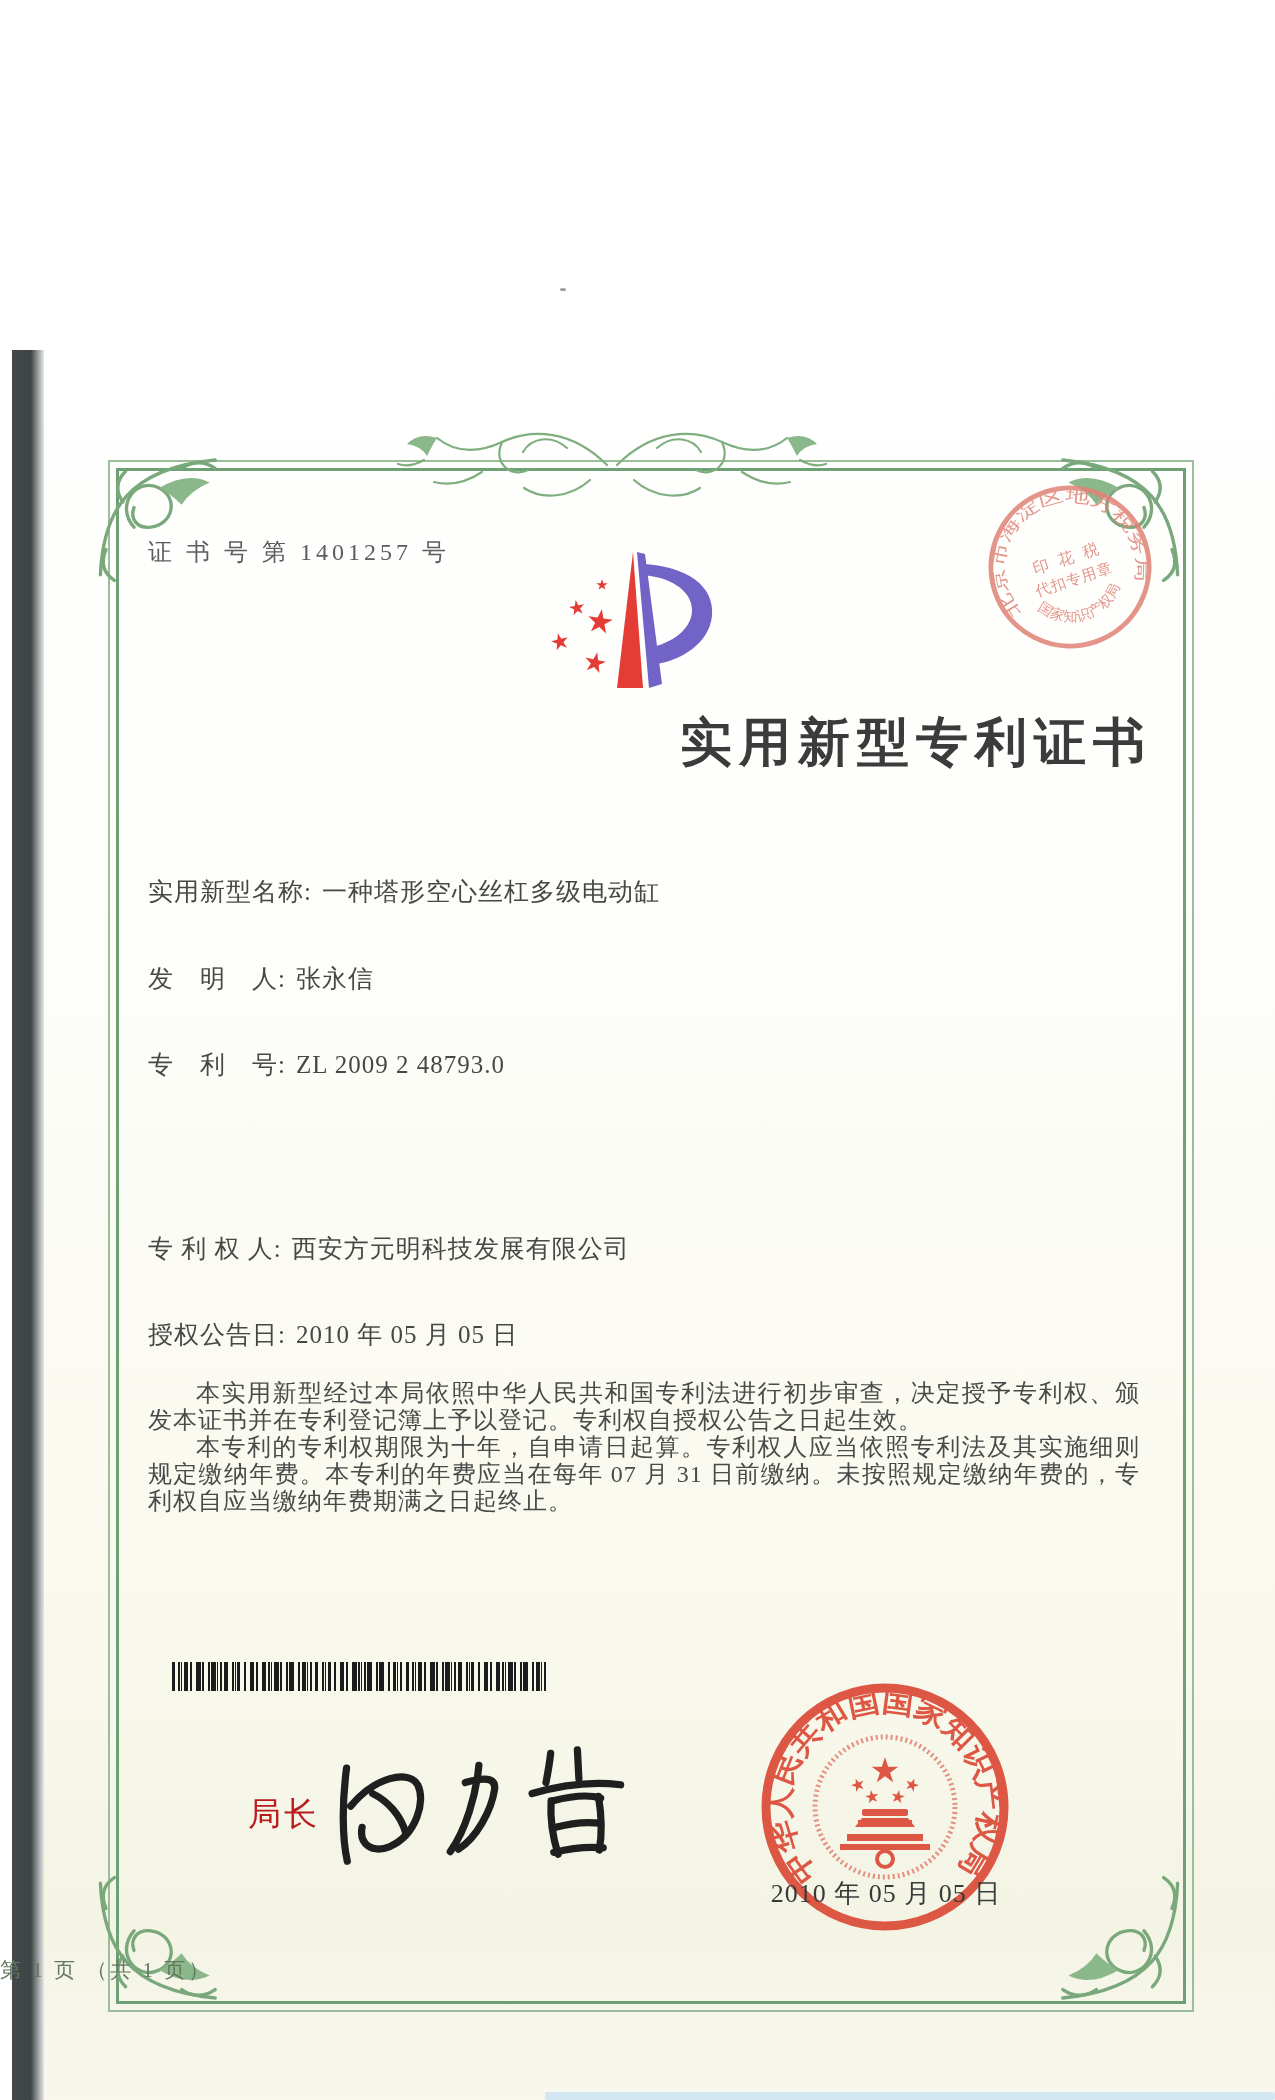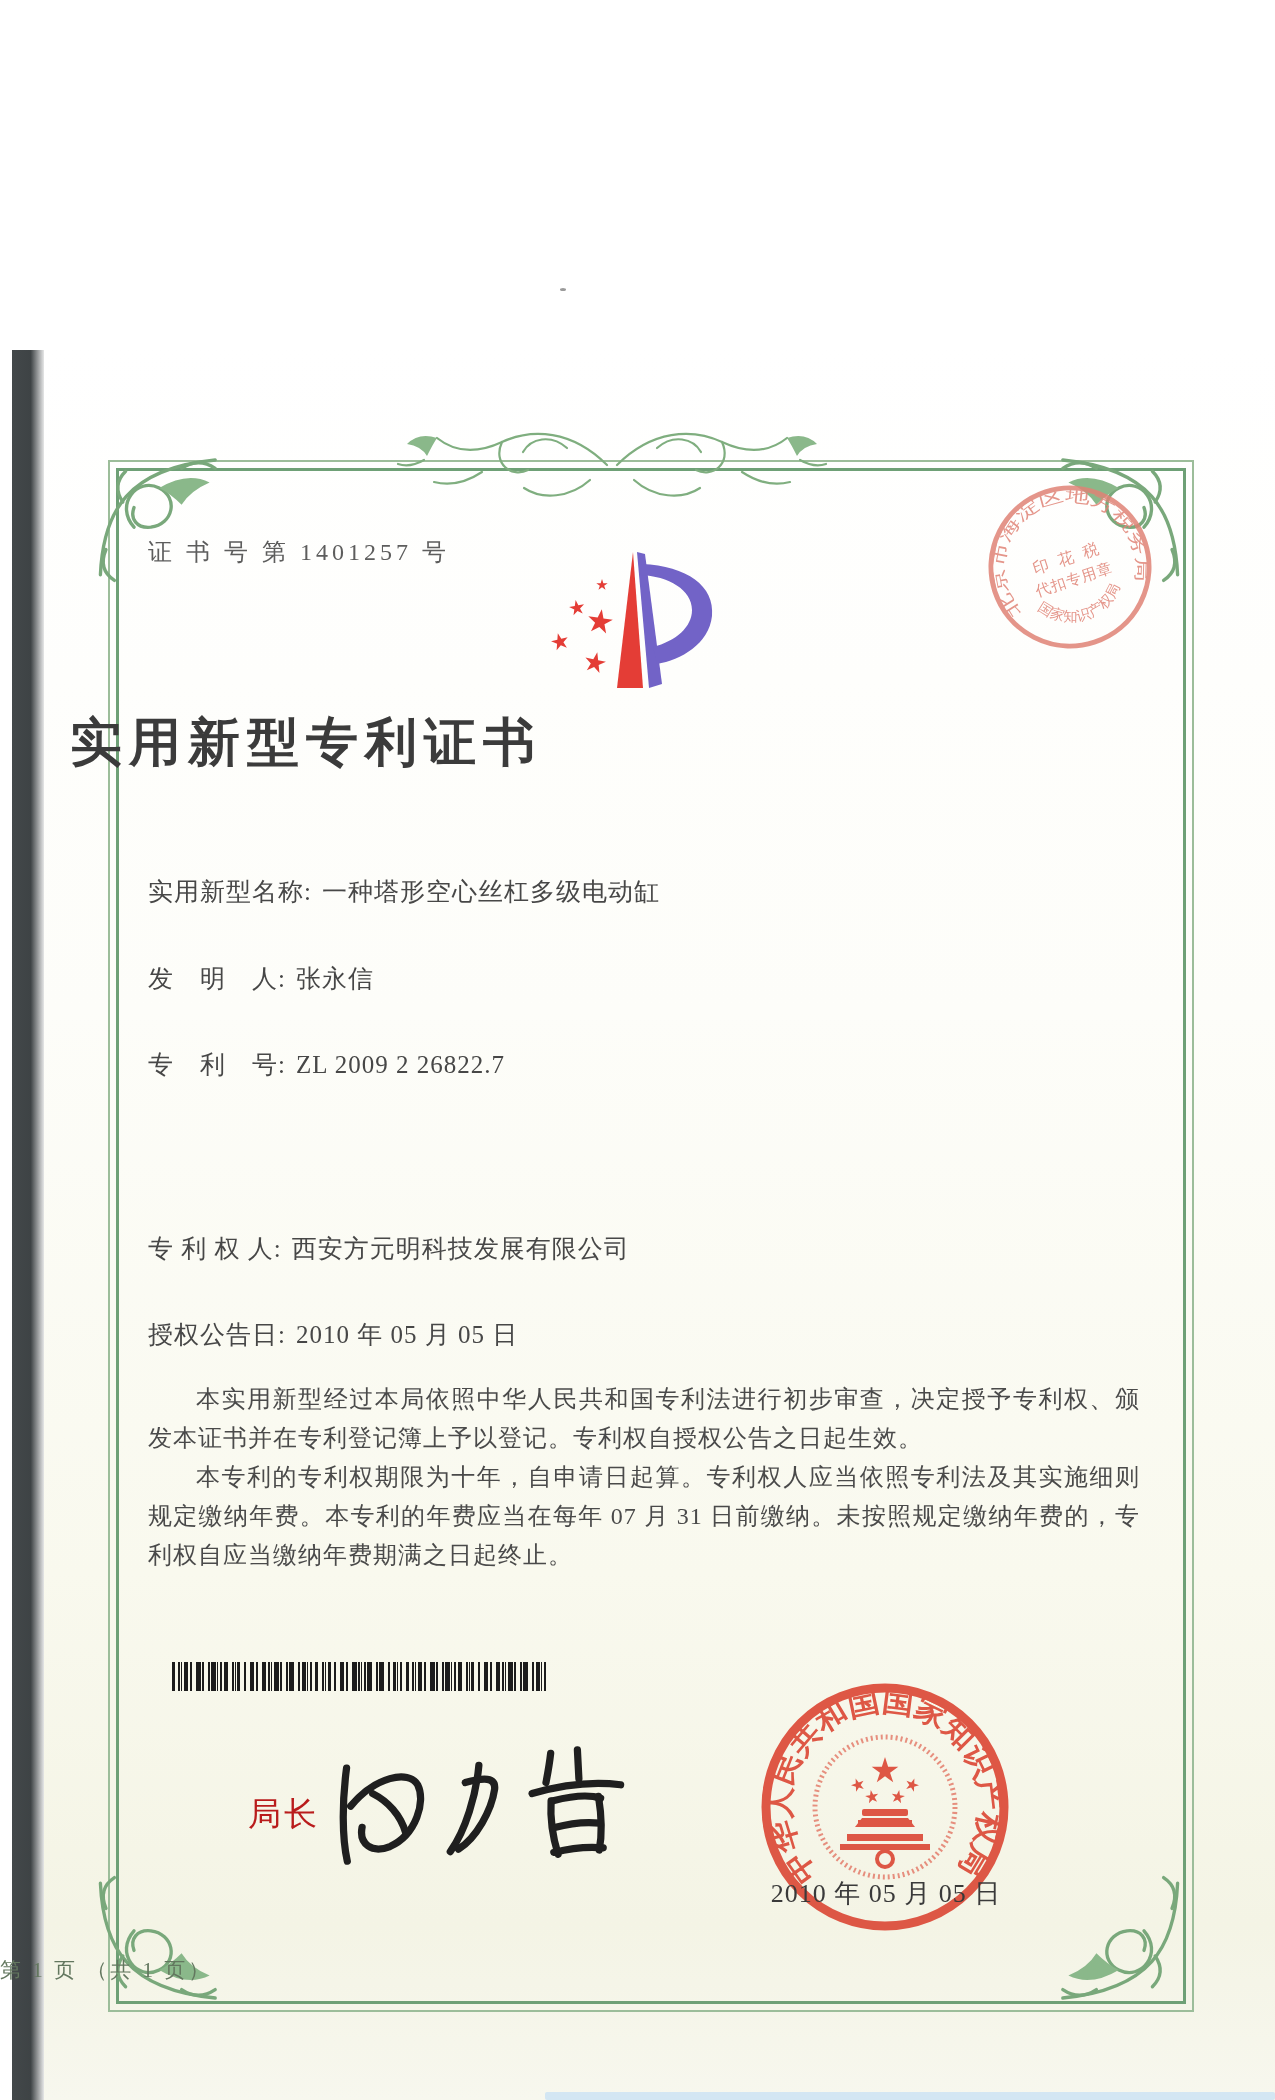--- a/index.html
+++ b/index.html
@@ -13,26 +13,26 @@
          background:linear-gradient(180deg,#ffffff 0%,#fdfdf9 38%,#f9f9ee 70%,#f4f4e5 90%,#f7f7ee 100%);}
   .blue-strip{position:absolute;left:545px;top:2092px;width:730px;height:8px;background:#d3e6f3;border-radius:2px;}
   .dot-artifact{position:absolute;left:560px;top:288px;width:6px;height:3px;background:#9a9a9a;border-radius:50%;}
   
   .frame-outer{position:absolute;left:108px;top:460px;width:1082px;height:1548px;
                border:2px solid #9cbd9a;}
   .frame-inner{position:absolute;left:6px;top:6px;right:6px;bottom:6px;border:3px solid #6ea076;}
   .orn{position:absolute;pointer-events:none;}
   .cert-no{position:absolute;left:148px;top:536px;font-size:24px;letter-spacing:4px;color:#5d5d5d;text-align:right;}
   .logo{position:absolute;left:545px;top:542px;width:190px;height:152px;}
-  .title{position:absolute;left:70px;top:708px;width:1082px;text-align:left;
+  .title{position:absolute;left:70px;top:708px;width:1082px;text-align:right;
          font-size:52px;font-weight:600;letter-spacing:7px;color:#3b3b3b;}
   .field{position:absolute;left:148px;font-size:25px;color:#474747;white-space:nowrap;}
   .field .lab{letter-spacing:1px;}
   .field .val{margin-left:10px;letter-spacing:1px;font-family:Liberation Serif, serif;}
-  .bodytext{position:absolute;left:148px;top:1380px;width:992px;font-size:24px;line-height:39px;
+  .bodytext{position:absolute;left:148px;top:1380px;width:992px;font-size:24px;line-height:27px;
             color:#4a4a4a;text-align:justify;}
   .bodytext p{margin:0;text-indent:2em;letter-spacing:1px;}
   .barcode{position:absolute;left:172px;top:1662px;width:375px;height:29px;
      background:
        repeating-linear-gradient(90deg,#1c1c1c 0 2px,rgba(0,0,0,0) 2px 6px),
        repeating-linear-gradient(90deg,#1c1c1c 0 3px,rgba(0,0,0,0) 3px 13px),
        repeating-linear-gradient(90deg,#1c1c1c 0 1px,rgba(0,0,0,0) 1px 9px);}
   .director{position:absolute;left:248px;top:1792px;font-size:33px;color:#b91c1c;letter-spacing:3px;}
   .sig{position:absolute;left:320px;top:1740px;width:310px;height:140px;}
   .seal-big{position:absolute;left:755px;top:1677px;width:260px;height:260px;opacity:.92;}
@@ -111,21 +111,21 @@
 
   <div class="title">实用新型专利证书</div>
 
   <div class="field" style="top:875px">
     <span class="lab">实用新型名称:</span><span class="val">一种塔形空心丝杠多级电动缸</span>
   </div>
   <div class="field" style="top:962px">
     <span class="lab">发　明　人:</span><span class="val">张永信</span>
   </div>
   <div class="field" style="top:1048px">
-    <span class="lab">专　利　号:</span><span class="val">ZL 2009 2 26822.7</span>
+    <span class="lab">专　利　号:</span><span class="val">ZL 2009 2 48793.0</span>
   </div>
   <div class="field" style="top:1232px">
     <span class="lab">专 利 权 人:</span><span class="val">西安方元明科技发展有限公司</span>
   </div>
   <div class="field" style="top:1318px">
     <span class="lab">授权公告日:</span><span class="val">2010 年 05 月 05 日</span>
   </div>
 
   <div class="bodytext">
     <p>本实用新型经过本局依照中华人民共和国专利法进行初步审查，决定授予专利权、颁发本证书并在专利登记簿上予以登记。专利权自授权公告之日起生效。</p>

